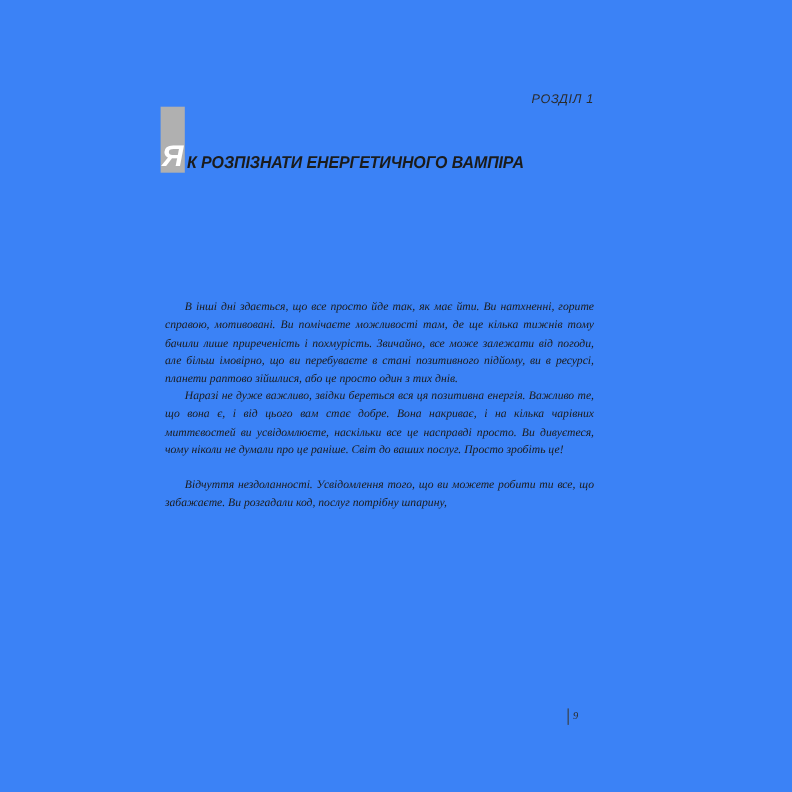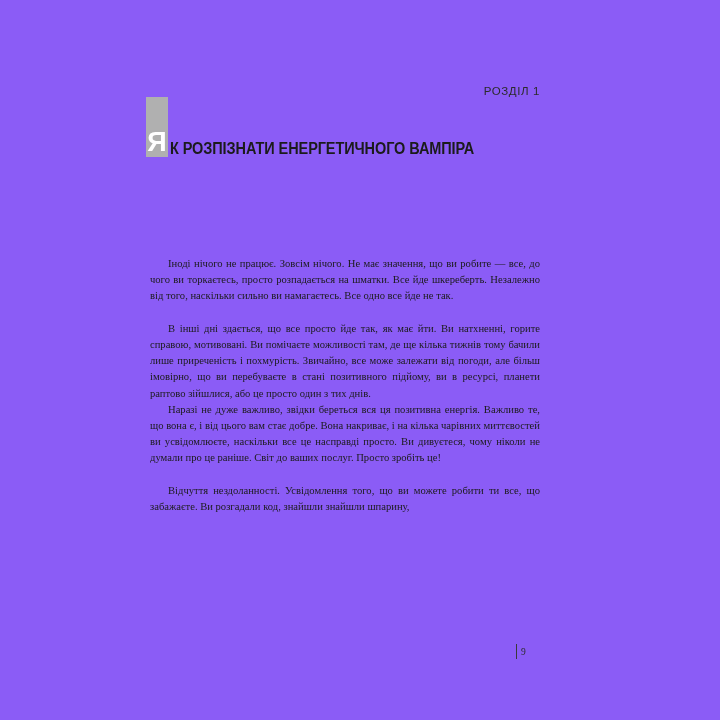--- a/index.html
+++ b/index.html
@@ -13,21 +13,22 @@
     height: 720px;
     position: relative;
     font-family: "Liberation Serif", "DejaVu Serif", serif;
     color: #1b1b1b;
     overflow: hidden;
   }
 
   #page {
     position: absolute;
     inset: 0;
-    background: #8b5cf6;
+    background: #3b82f6;
+    font-style: italic;
   }
 
   
   .chapter-label {
     position: absolute;
     left: 150px;
     top: 84px;
     width: 390px;
     text-align: right;
     font-family: "Liberation Sans", "DejaVu Sans", sans-serif;
@@ -134,24 +135,23 @@
 
   <div class="chapter-label">РОЗДІЛ 1</div>
 
   <div class="title-block">
     <div class="dropcap-plate"></div>
     <div class="dropcap-letter">Я</div>
     <div class="title-rest">К РОЗПІЗНАТИ ЕНЕРГЕТИЧНОГО ВАМПІРА</div>
   </div>
 
   <div class="body-copy">
-    <p>Іноді нічого не працює. Зовсім нічого. Не має значення, що ви робите — все, до чого ви торкаєтесь, просто розпадається на шматки. Все йде шкереберть. Незалежно від того, наскільки сильно ви намагаєтесь. Все одно все йде не так.</p>
     <p class="gap-before">В інші дні здається, що все просто йде так, як має йти. Ви натхненні, горите справою, мотивовані. Ви помічаєте можливості там, де ще кілька тижнів тому бачили лише приреченість і похмурість. Звичайно, все може залежати від погоди, але більш імовірно, що ви перебуваєте в стані позитивного підйому, ви в ресурсі, планети раптово зійшлися, або це просто один з тих днів.</p>
     <p>Наразі не дуже важливо, звідки береться вся ця позитивна енергія. Важливо те, що вона є, і від цього вам стає добре. Вона накриває, і на кілька чарівних миттєвостей ви усвідомлюєте, наскільки все це насправді просто. Ви дивуєтеся, чому ніколи не думали про це раніше. Світ до ваших послуг. Просто зробіть це!</p>
-    <p class="gap-before">Відчуття нездоланності. Усвідомлення того, що ви можете робити ти все, що забажаєте. Ви розгадали код, знайшли знайшли шпарину,</p>
+    <p class="gap-before">Відчуття нездоланності. Усвідомлення того, що ви можете робити ти все, що забажаєте. Ви розгадали код, послуг потрібну шпарину,</p>
   </div>
 
   <div class="folio">
     <div class="folio-rule"></div>
     <div class="folio-number">9</div>
   </div>
 
 </div>
 
 </body></html>

